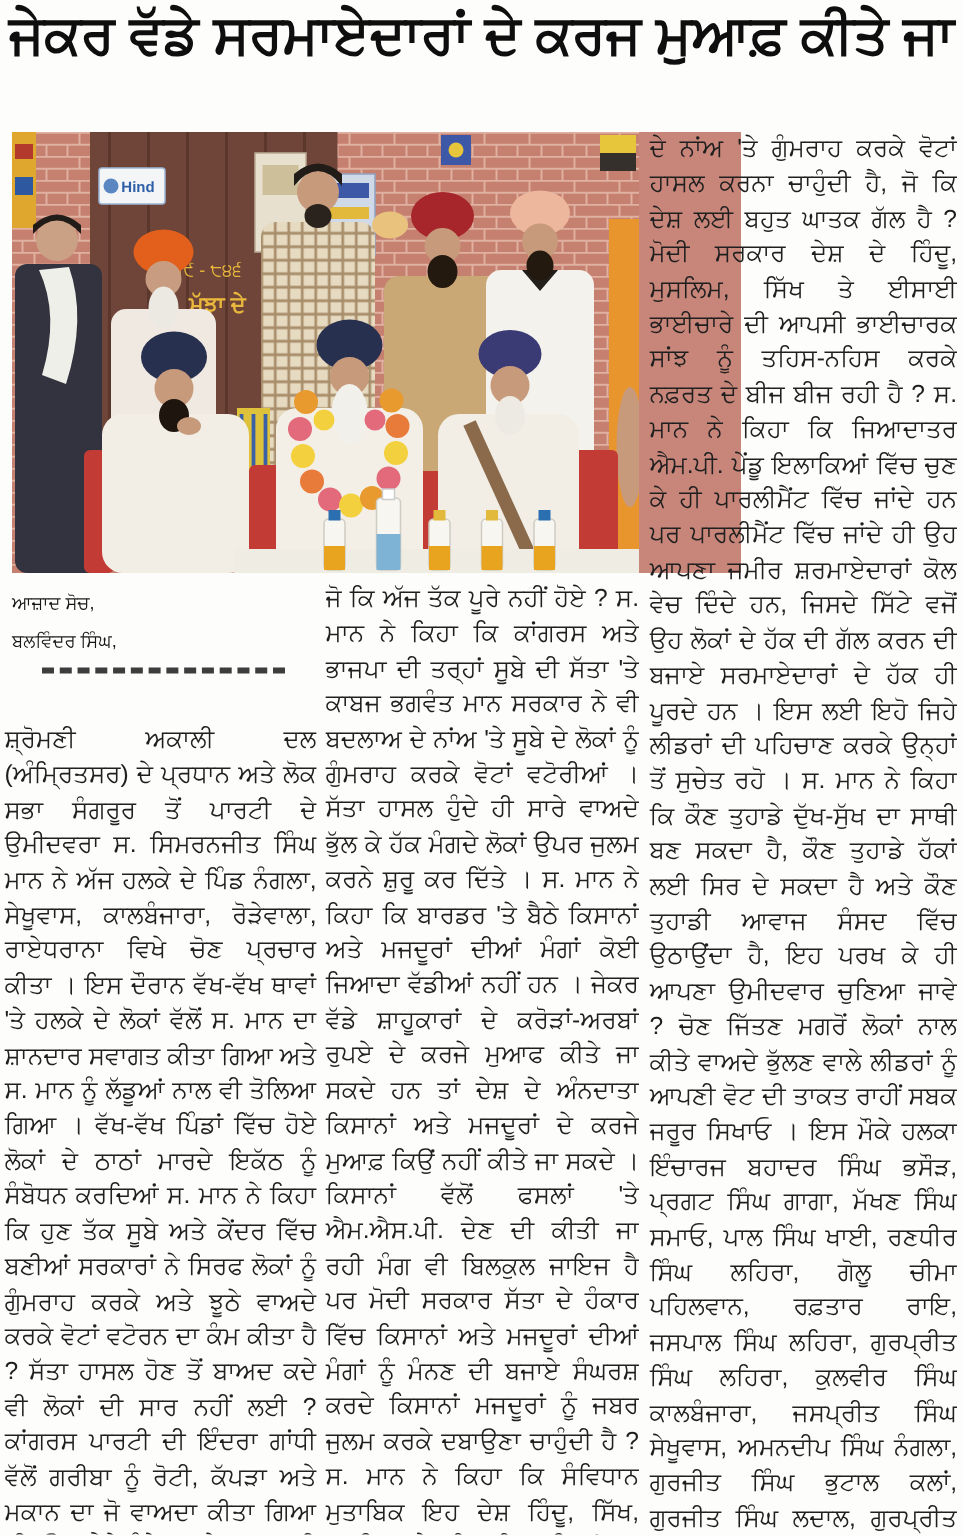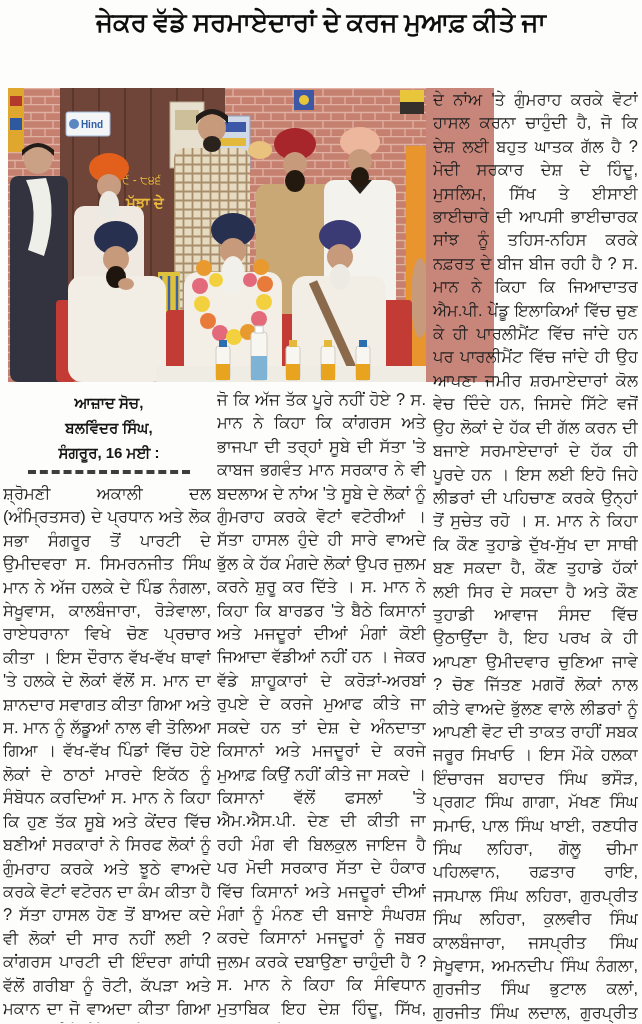--- a/index.html
+++ b/index.html
@@ -6,30 +6,30 @@
   .page{
     position:relative;
     width:642px;height:1024px;
     background:#fdfdfc;
     overflow:hidden;
     font-family:"Liberation Sans","DejaVu Sans",sans-serif;
   }
   .headline{
     position:absolute;top:4px;left:0;width:642px;
     text-align:center;font-weight:700;color:#0e0e0e;
-    font-size:26px;line-height:37px;letter-spacing:0px;font-family:Liberation Serif, serif;
+    font-size:36px;line-height:37px;letter-spacing:0px;
   }
   .photo-wrap{
     position:absolute;left:8px;top:88px;width:486px;height:294px;
     background:#c8867a;overflow:hidden;
   }
   .byline{
     position:absolute;left:8px;top:390px;width:202px;
-    text-align:center;font-weight:700;color:#161616;
-    font-size:15px;line-height:25px;
+    font-weight:400;color:#161616;
+    font-size:12px;line-height:25px;
   }
   .byline-sep{
     width:162px;margin:5px auto 0;
     border-top:4px dashed #3d3d3d;height:0;
   }
   .col{
     position:absolute;overflow:hidden;
     color:#1f1f1f;font-size:16.4px;line-height:23.4px;
     text-align:justify;
   }
@@ -198,21 +198,20 @@
             <rect x="0" y="276" width="14" height="16" fill="#e9a41f"></rect>
             <rect x="3" y="252" width="8" height="7" fill="#2b6fb0"></rect>
           </g>
       </g>
     </svg>
   </div>
 
   <div class="byline">
     <div>ਆਜ਼ਾਦ ਸੋਚ,</div>
     <div>ਬਲਵਿੰਦਰ ਸਿੰਘ,</div>
-    <div>ਸੰਗਰੂਰ, 16 ਮਈ :</div>
     <div class="byline-sep"></div>
   </div>
 
   <div class="col" id="col1">
     <p>ਸ਼੍ਰੋਮਣੀ ਅਕਾਲੀ ਦਲ (ਅੰਮ੍ਰਿਤਸਰ) ਦੇ ਪ੍ਰਧਾਨ ਅਤੇ ਲੋਕ ਸਭਾ ਸੰਗਰੂਰ ਤੋਂ ਪਾਰਟੀ ਦੇ ਉਮੀਦਵਰਾ ਸ. ਸਿਮਰਨਜੀਤ ਸਿੰਘ ਮਾਨ ਨੇ ਅੱਜ ਹਲਕੇ ਦੇ ਪਿੰਡ ਨੰਗਲਾ, ਸੇਖੂਵਾਸ, ਕਾਲਬੰਜਾਰਾ, ਰੋੜੇਵਾਲਾ, ਰਾਏਧਰਾਨਾ ਵਿਖੇ ਚੋਣ ਪ੍ਰਚਾਰ ਕੀਤਾ । ਇਸ ਦੌਰਾਨ ਵੱਖ-ਵੱਖ ਥਾਵਾਂ 'ਤੇ ਹਲਕੇ ਦੇ ਲੋਕਾਂ ਵੱਲੋਂ ਸ. ਮਾਨ ਦਾ ਸ਼ਾਨਦਾਰ ਸਵਾਗਤ ਕੀਤਾ ਗਿਆ ਅਤੇ ਸ. ਮਾਨ ਨੂੰ ਲੱਡੂਆਂ ਨਾਲ ਵੀ ਤੋਲਿਆ ਗਿਆ । ਵੱਖ-ਵੱਖ ਪਿੰਡਾਂ ਵਿੱਚ ਹੋਏ ਲੋਕਾਂ ਦੇ ਠਾਠਾਂ ਮਾਰਦੇ ਇਕੱਠ ਨੂੰ ਸੰਬੋਧਨ ਕਰਦਿਆਂ ਸ. ਮਾਨ ਨੇ ਕਿਹਾ ਕਿ ਹੁਣ ਤੱਕ ਸੂਬੇ ਅਤੇ ਕੇਂਦਰ ਵਿੱਚ ਬਣੀਆਂ ਸਰਕਾਰਾਂ ਨੇ ਸਿਰਫ ਲੋਕਾਂ ਨੂੰ ਗੁੰਮਰਾਹ ਕਰਕੇ ਅਤੇ ਝੂਠੇ ਵਾਅਦੇ ਕਰਕੇ ਵੋਟਾਂ ਵਟੋਰਨ ਦਾ ਕੰਮ ਕੀਤਾ ਹੈ ? ਸੱਤਾ ਹਾਸਲ ਹੋਣ ਤੋਂ ਬਾਅਦ ਕਦੇ ਵੀ ਲੋਕਾਂ ਦੀ ਸਾਰ ਨਹੀਂ ਲਈ ? ਕਾਂਗਰਸ ਪਾਰਟੀ ਦੀ ਇੰਦਰਾ ਗਾਂਧੀ ਵੱਲੋਂ ਗਰੀਬਾ ਨੂੰ ਰੋਟੀ, ਕੱਪੜਾ ਅਤੇ ਮਕਾਨ ਦਾ ਜੋ ਵਾਅਦਾ ਕੀਤਾ ਗਿਆ ਸੀ, ਉਹ ਐਨੇ ਲੰਬੇ ਅਰਸੇ ਬਾਅਦ ਵੀ ਕਾਂਗਰਸ ਪੂਰਾ ਨਹੀਂ ਕਰ ਸਕੀ ? ਇਸੇ ਤਰ੍ਹਾਂ ਮੋਦੀ ਸਰਕਾਰ ਨੇ ਵੀ ਘਰ-ਘਰ ਨੌਕਰੀ ਸਮੇਤ ਅਨੇਕਾਂ ਵਾਅਦੇ ਲੋਕਾਂ ਨਾਲ ਕੀਤੇ,</p>
   </div>
   <div class="col" id="col2">
     <p>ਜੋ ਕਿ ਅੱਜ ਤੱਕ ਪੂਰੇ ਨਹੀਂ ਹੋਏ ? ਸ. ਮਾਨ ਨੇ ਕਿਹਾ ਕਿ ਕਾਂਗਰਸ ਅਤੇ ਭਾਜਪਾ ਦੀ ਤਰ੍ਹਾਂ ਸੂਬੇ ਦੀ ਸੱਤਾ 'ਤੇ ਕਾਬਜ ਭਗਵੰਤ ਮਾਨ ਸਰਕਾਰ ਨੇ ਵੀ ਬਦਲਾਅ ਦੇ ਨਾਂਅ 'ਤੇ ਸੂਬੇ ਦੇ ਲੋਕਾਂ ਨੂੰ ਗੁੰਮਰਾਹ ਕਰਕੇ ਵੋਟਾਂ ਵਟੋਰੀਆਂ । ਸੱਤਾ ਹਾਸਲ ਹੁੰਦੇ ਹੀ ਸਾਰੇ ਵਾਅਦੇ ਭੁੱਲ ਕੇ ਹੱਕ ਮੰਗਦੇ ਲੋਕਾਂ ਉਪਰ ਜੁਲਮ ਕਰਨੇ ਸ਼ੁਰੂ ਕਰ ਦਿੱਤੇ । ਸ. ਮਾਨ ਨੇ ਕਿਹਾ ਕਿ ਬਾਰਡਰ 'ਤੇ ਬੈਠੇ ਕਿਸਾਨਾਂ ਅਤੇ ਮਜਦੂਰਾਂ ਦੀਆਂ ਮੰਗਾਂ ਕੋਈ ਜਿਆਦਾ ਵੱਡੀਆਂ ਨਹੀਂ ਹਨ । ਜੇਕਰ ਵੱਡੇ ਸ਼ਾਹੂਕਾਰਾਂ ਦੇ ਕਰੋੜਾਂ-ਅਰਬਾਂ ਰੁਪਏ ਦੇ ਕਰਜੇ ਮੁਆਫ ਕੀਤੇ ਜਾ ਸਕਦੇ ਹਨ ਤਾਂ ਦੇਸ਼ ਦੇ ਅੰਨਦਾਤਾ ਕਿਸਾਨਾਂ ਅਤੇ ਮਜਦੂਰਾਂ ਦੇ ਕਰਜੇ ਮੁਆਫ਼ ਕਿਉਂ ਨਹੀਂ ਕੀਤੇ ਜਾ ਸਕਦੇ । ਕਿਸਾਨਾਂ ਵੱਲੋਂ ਫਸਲਾਂ 'ਤੇ ਐਮ.ਐਸ.ਪੀ. ਦੇਣ ਦੀ ਕੀਤੀ ਜਾ ਰਹੀ ਮੰਗ ਵੀ ਬਿਲਕੁਲ ਜਾਇਜ ਹੈ ਪਰ ਮੋਦੀ ਸਰਕਾਰ ਸੱਤਾ ਦੇ ਹੰਕਾਰ ਵਿੱਚ ਕਿਸਾਨਾਂ ਅਤੇ ਮਜਦੂਰਾਂ ਦੀਆਂ ਮੰਗਾਂ ਨੂੰ ਮੰਨਣ ਦੀ ਬਜਾਏ ਸੰਘਰਸ਼ ਕਰਦੇ ਕਿਸਾਨਾਂ ਮਜਦੂਰਾਂ ਨੂੰ ਜਬਰ ਜੁਲਮ ਕਰਕੇ ਦਬਾਉਣਾ ਚਾਹੁੰਦੀ ਹੈ ? ਸ. ਮਾਨ ਨੇ ਕਿਹਾ ਕਿ ਸੰਵਿਧਾਨ ਮੁਤਾਬਿਕ ਇਹ ਦੇਸ਼ ਹਿੰਦੂ, ਸਿੱਖ, ਮੁਸਲਿਮ ਤੇ ਈਸਾਈ ਸਾਰਿਆਂ ਦਾ ਸਾਂਝਾ ਦੇਸ਼ ਹੈ ਪਰ ਮੋਦੀ ਸਰਕਾਰ ਘੱਟ ਗਿਣਤੀ ਕੌਮਾਂ ਉੱਪਰ ਜੁਲਮ ਕਰਕੇ ਬਹੁ ਗਿਣਤੀ ਹਿੰਦੂ ਵਰਗ ਨੂੰ ਹਿੰਦੂ ਰਾਸ਼ਟਰ ਬਨਾਉਣ</p>
   </div>
   <div class="col" id="col3">

